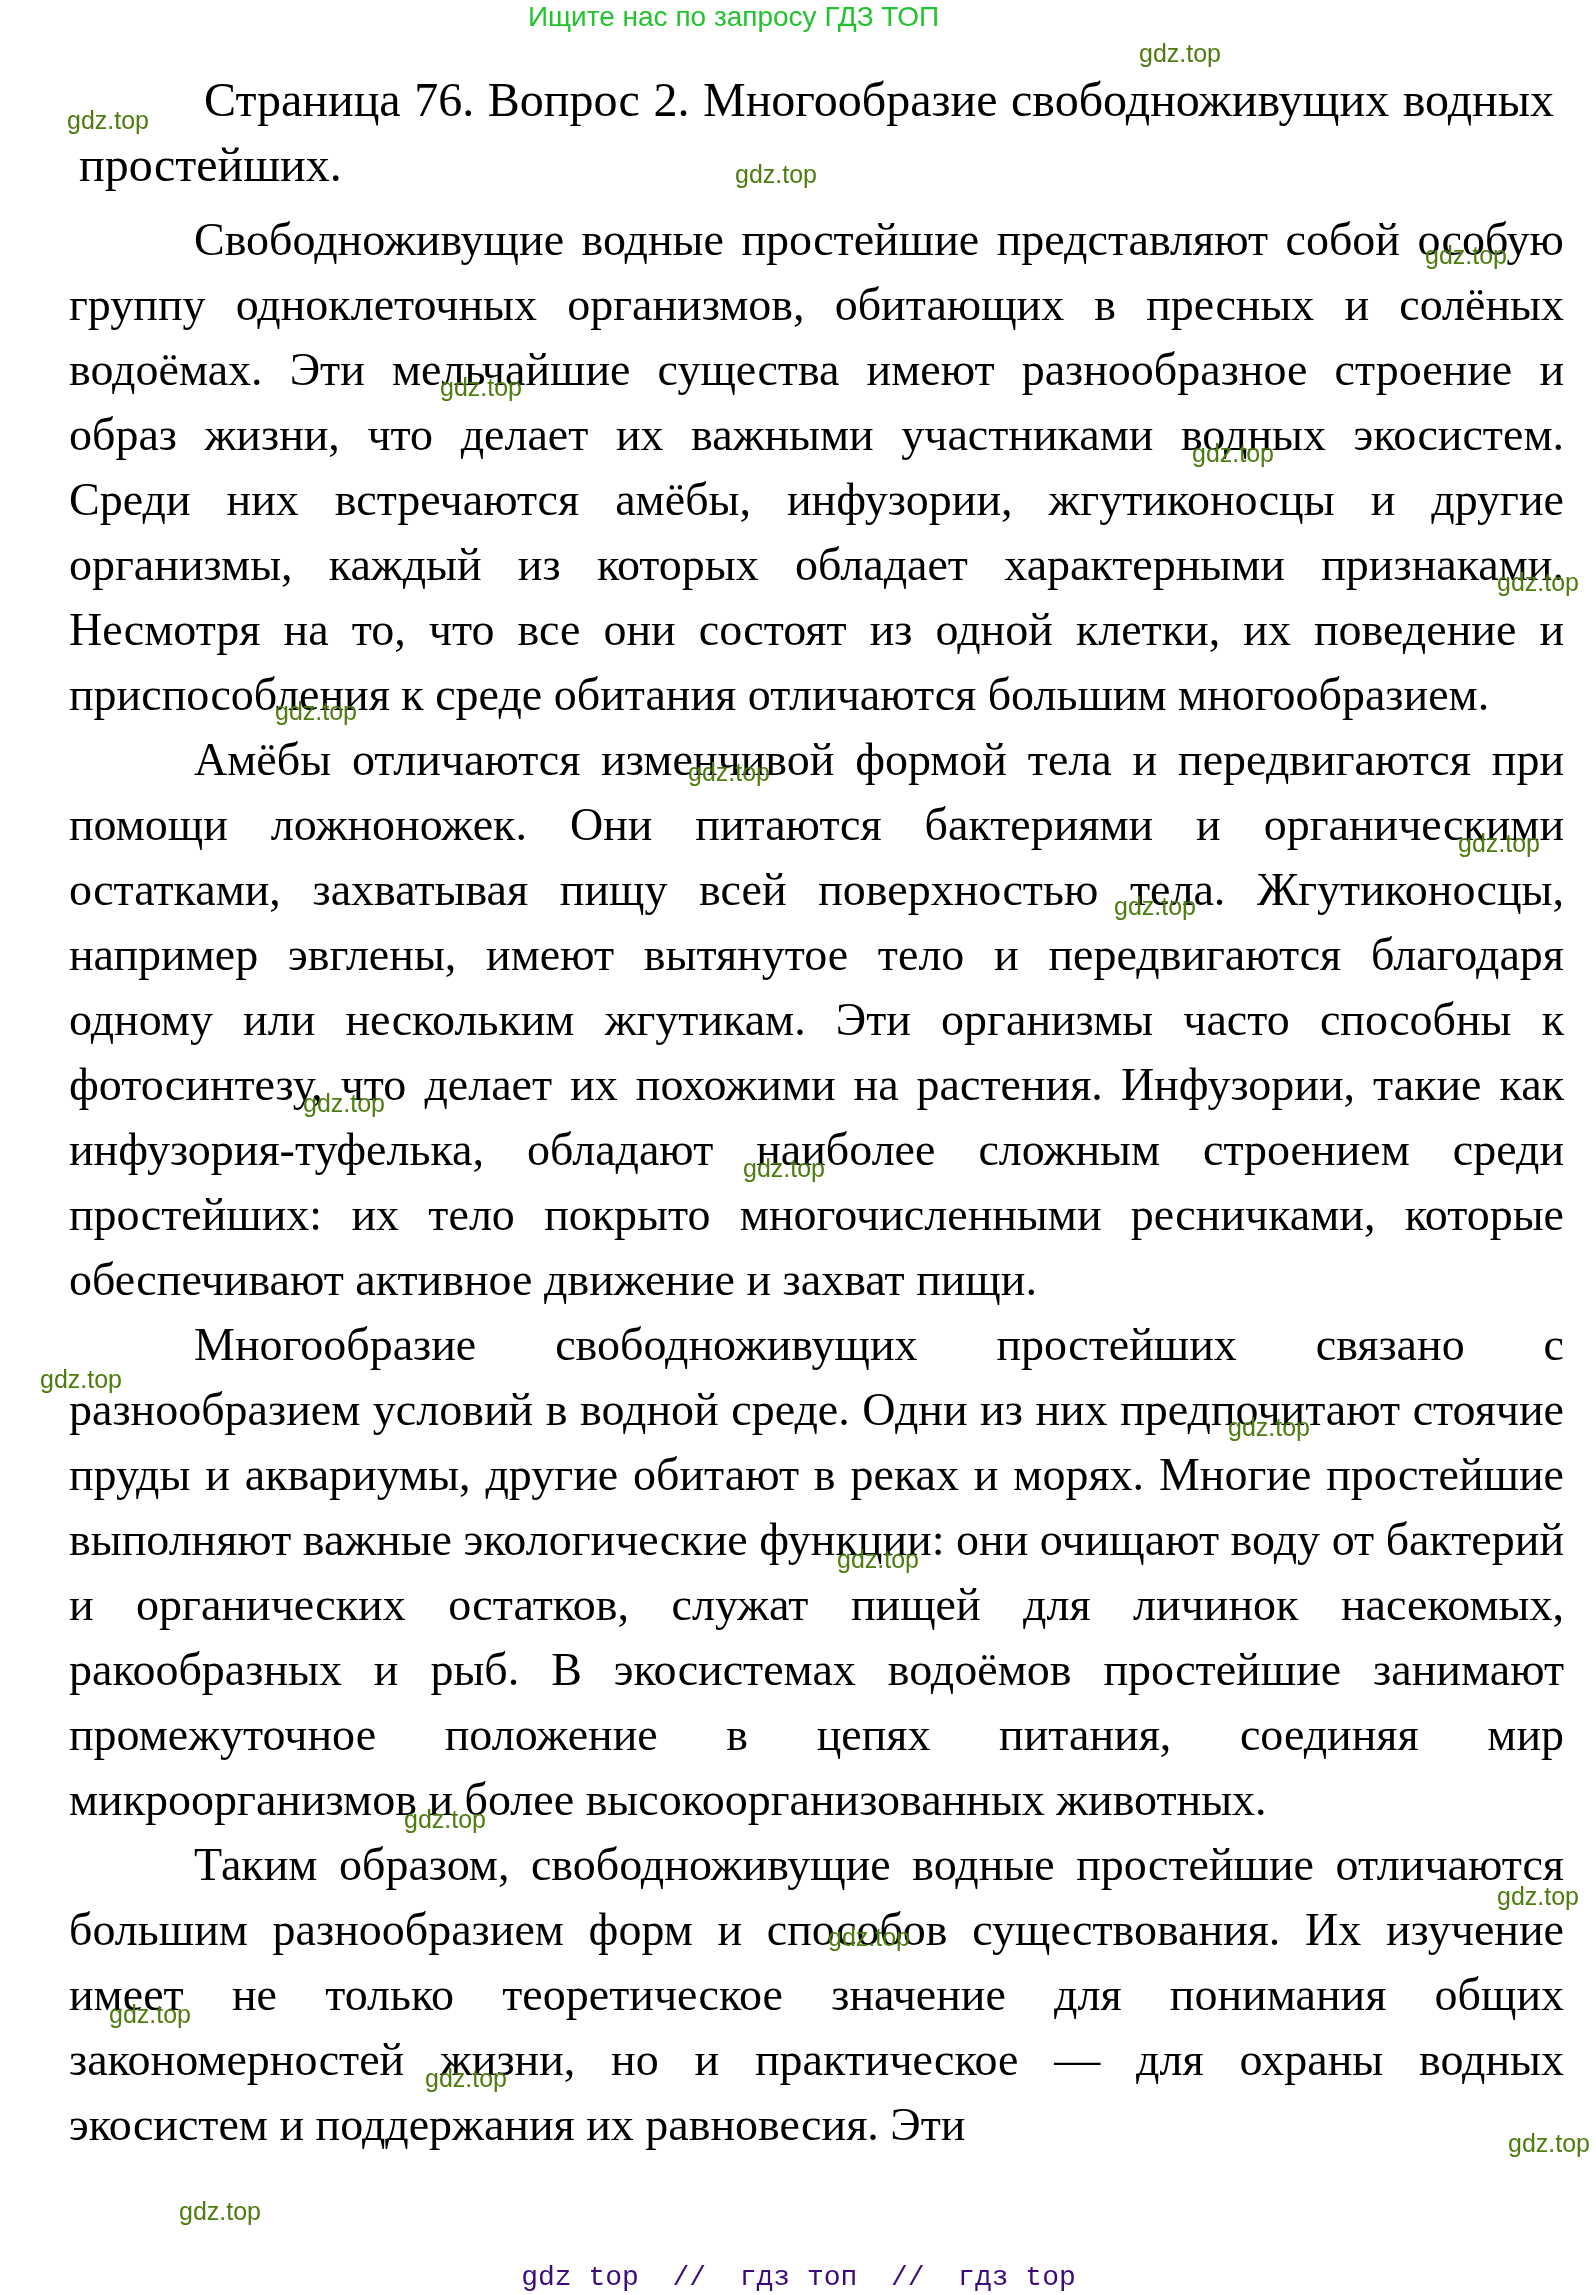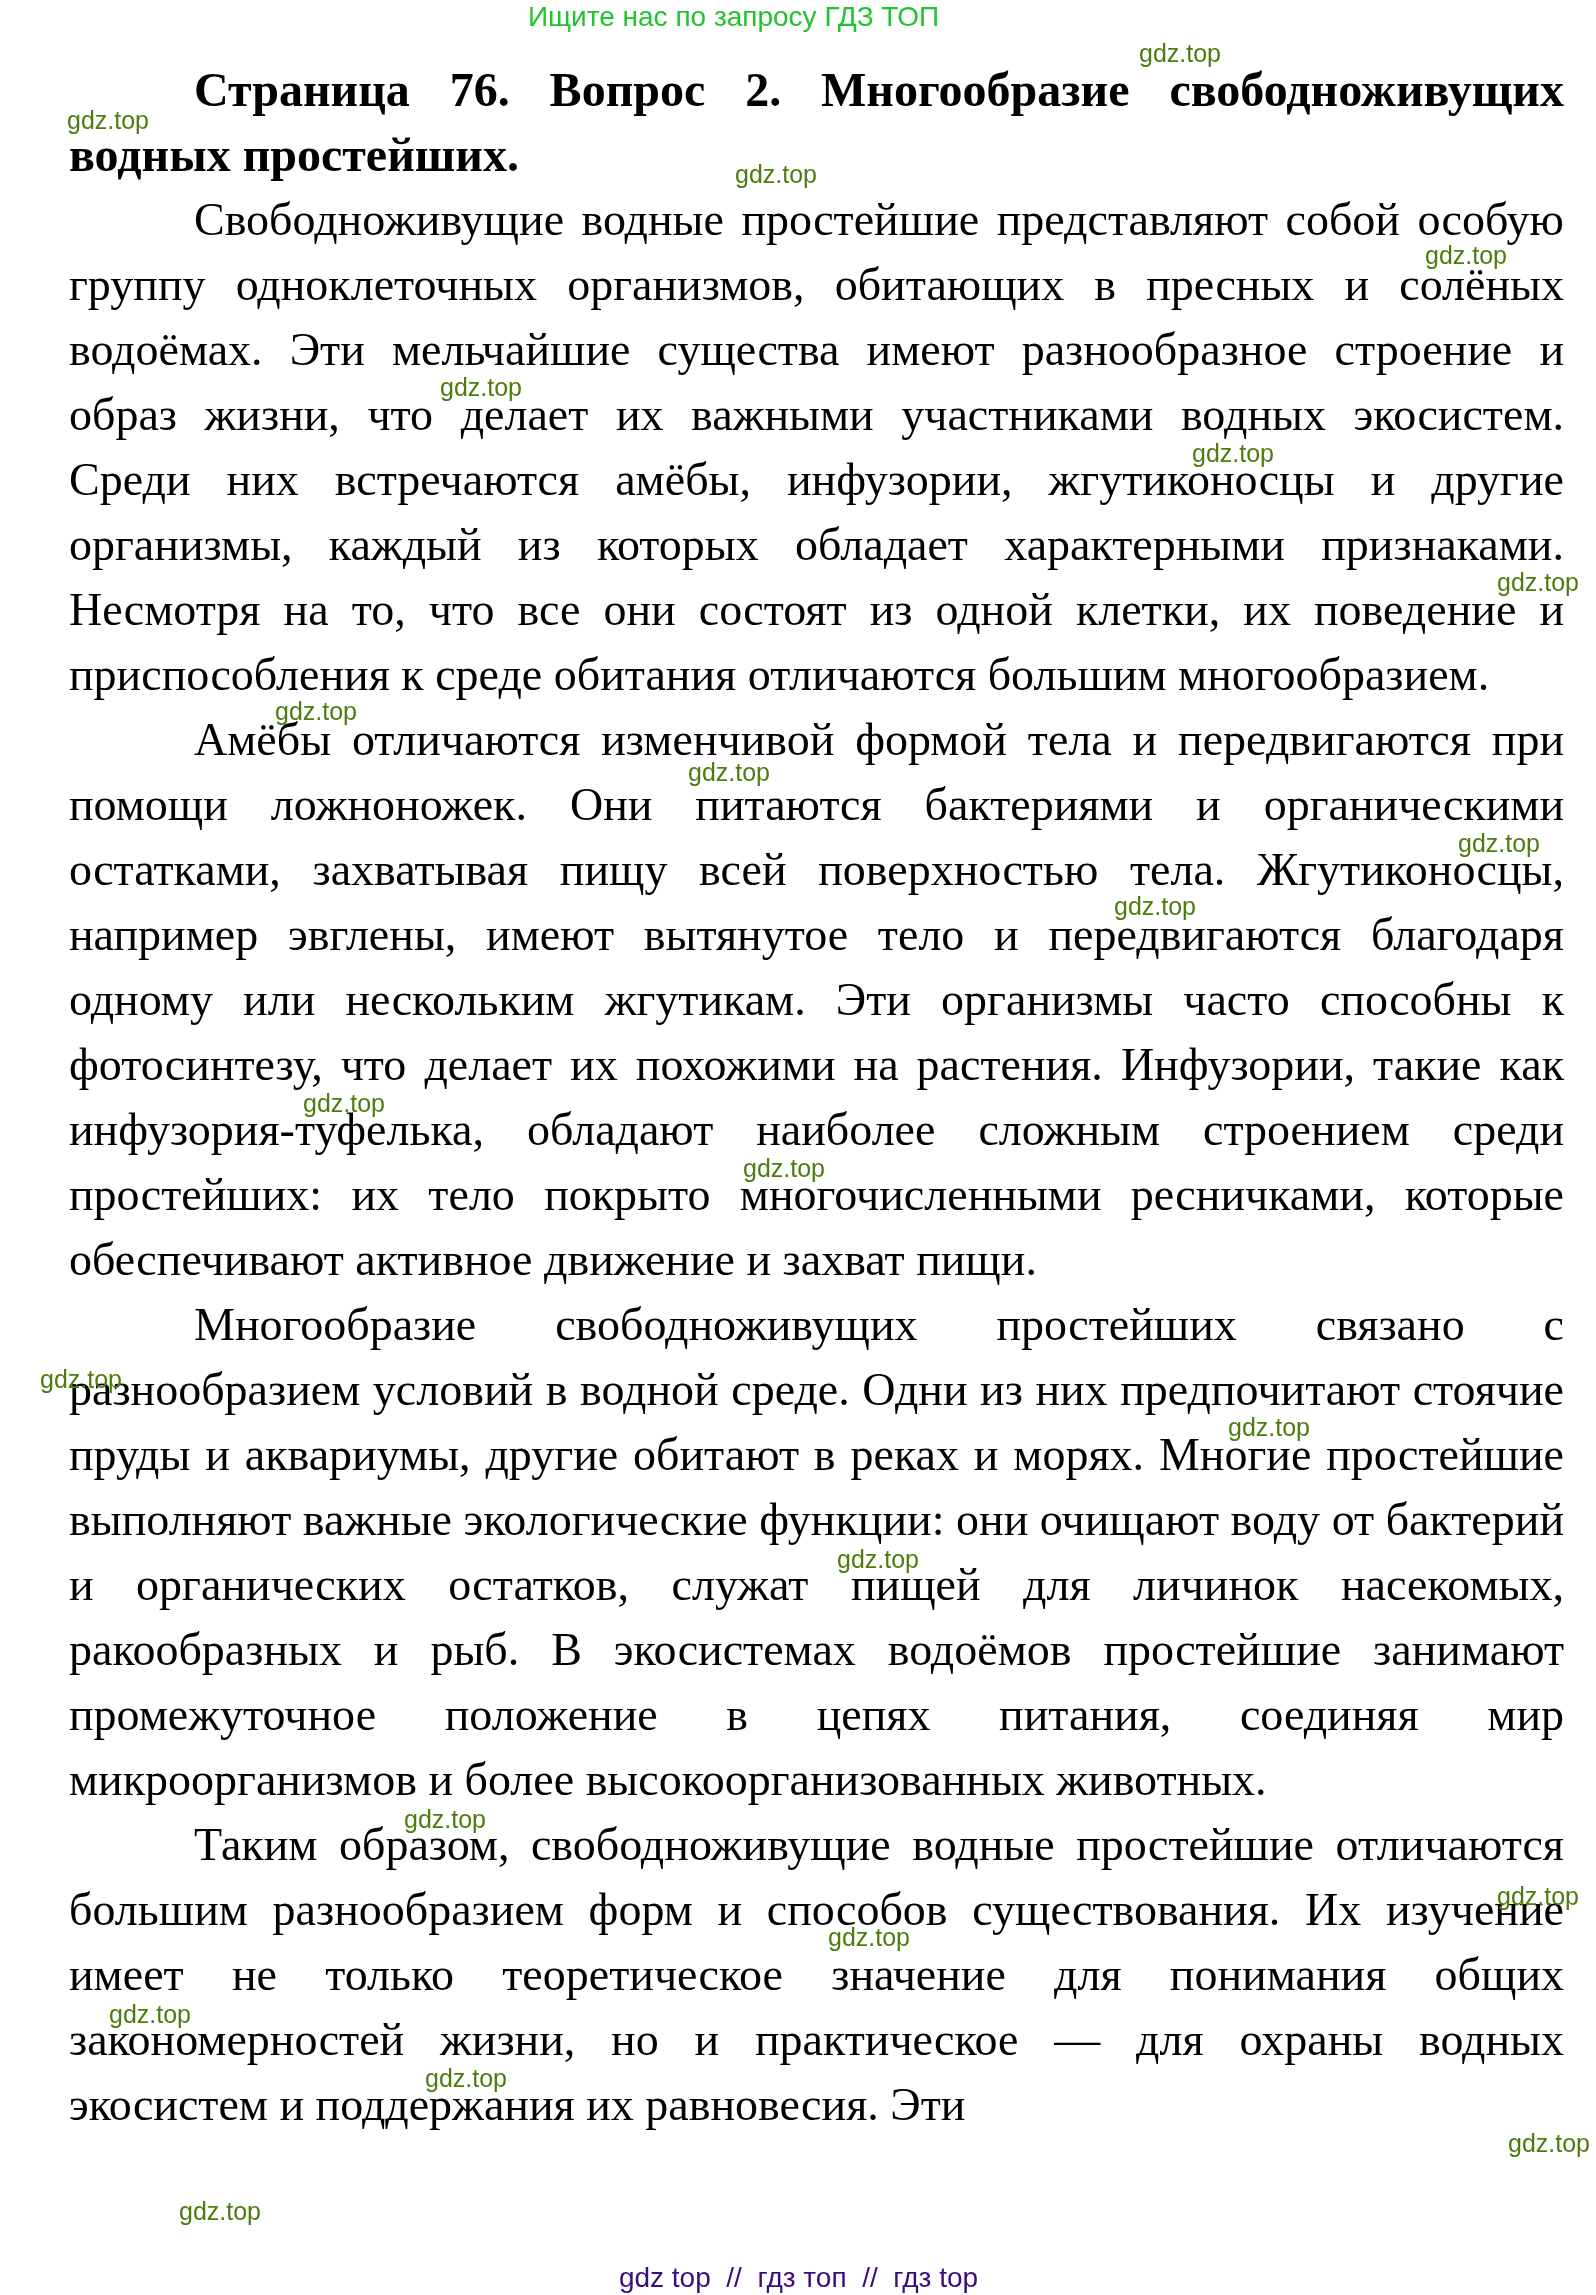--- a/index.html
+++ b/index.html
@@ -7,34 +7,34 @@
   .top-banner {
     position:absolute; left:0; top:0; width:1467px; text-align:center;
     font-family:"Liberation Sans", sans-serif; font-size:28px; line-height:33px;
     color:#22c32e;
   }
   .page {
     position:absolute; left:69px; top:57px; width:1495px;
     font-family:"Liberation Serif", serif; color:#000;
   }
   .title {
-    font-weight:bold; font-size:48px; line-height:65px; text-align:justify;
-    text-indent:125px; margin:0;
+    font-weight:normal; font-size:48px; line-height:65px; text-align:justify;
+    text-indent:125px; margin:10px;
   }
   .para {
     font-size:46px; line-height:65px; text-align:justify; text-indent:125px;
     margin:0;
   }
   .wm {
     position:absolute; font-family:"Liberation Sans", sans-serif;
     font-size:25px; color:#4d7c0f; line-height:27px; white-space:nowrap;
   }
   .footer {
     position:absolute; left:0; top:2261px; width:1597px; text-align:center;
-    font-family:Liberation Sans, sans-serif; font-size:28px; line-height:33px;
+    font-family:Liberation Mono, monospace; font-size:28px; line-height:33px;
     color:#3d0b7a; white-space:pre;
   }
 </style>
 </head>
 <body>
 
 <div class="top-banner">Ищите нас по запросу ГДЗ ТОП</div>
 
 <div class="page">
   <p class="title">Страница 76. Вопрос 2. Многообразие свободноживущих водных простейших.</p>

